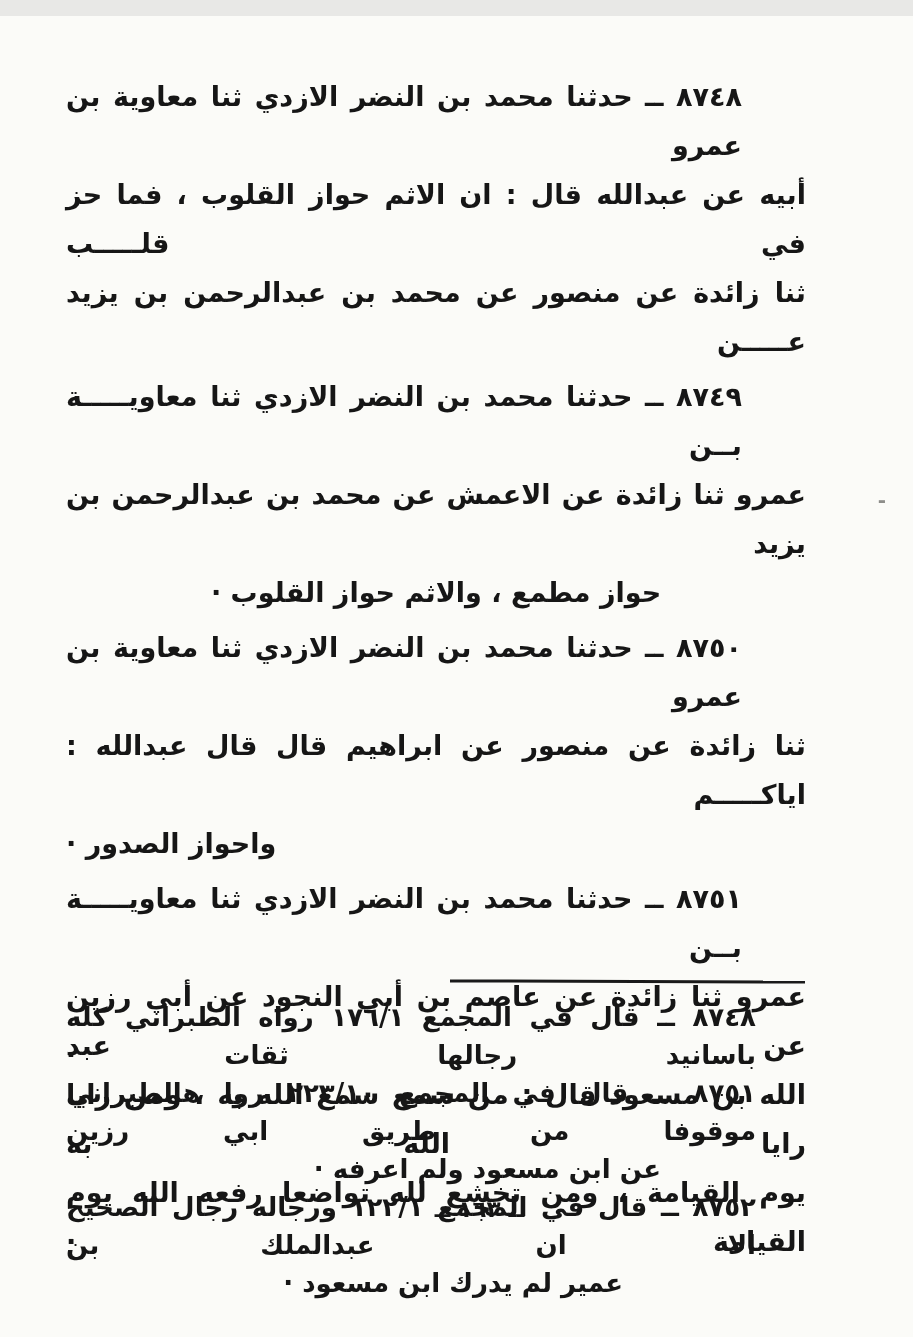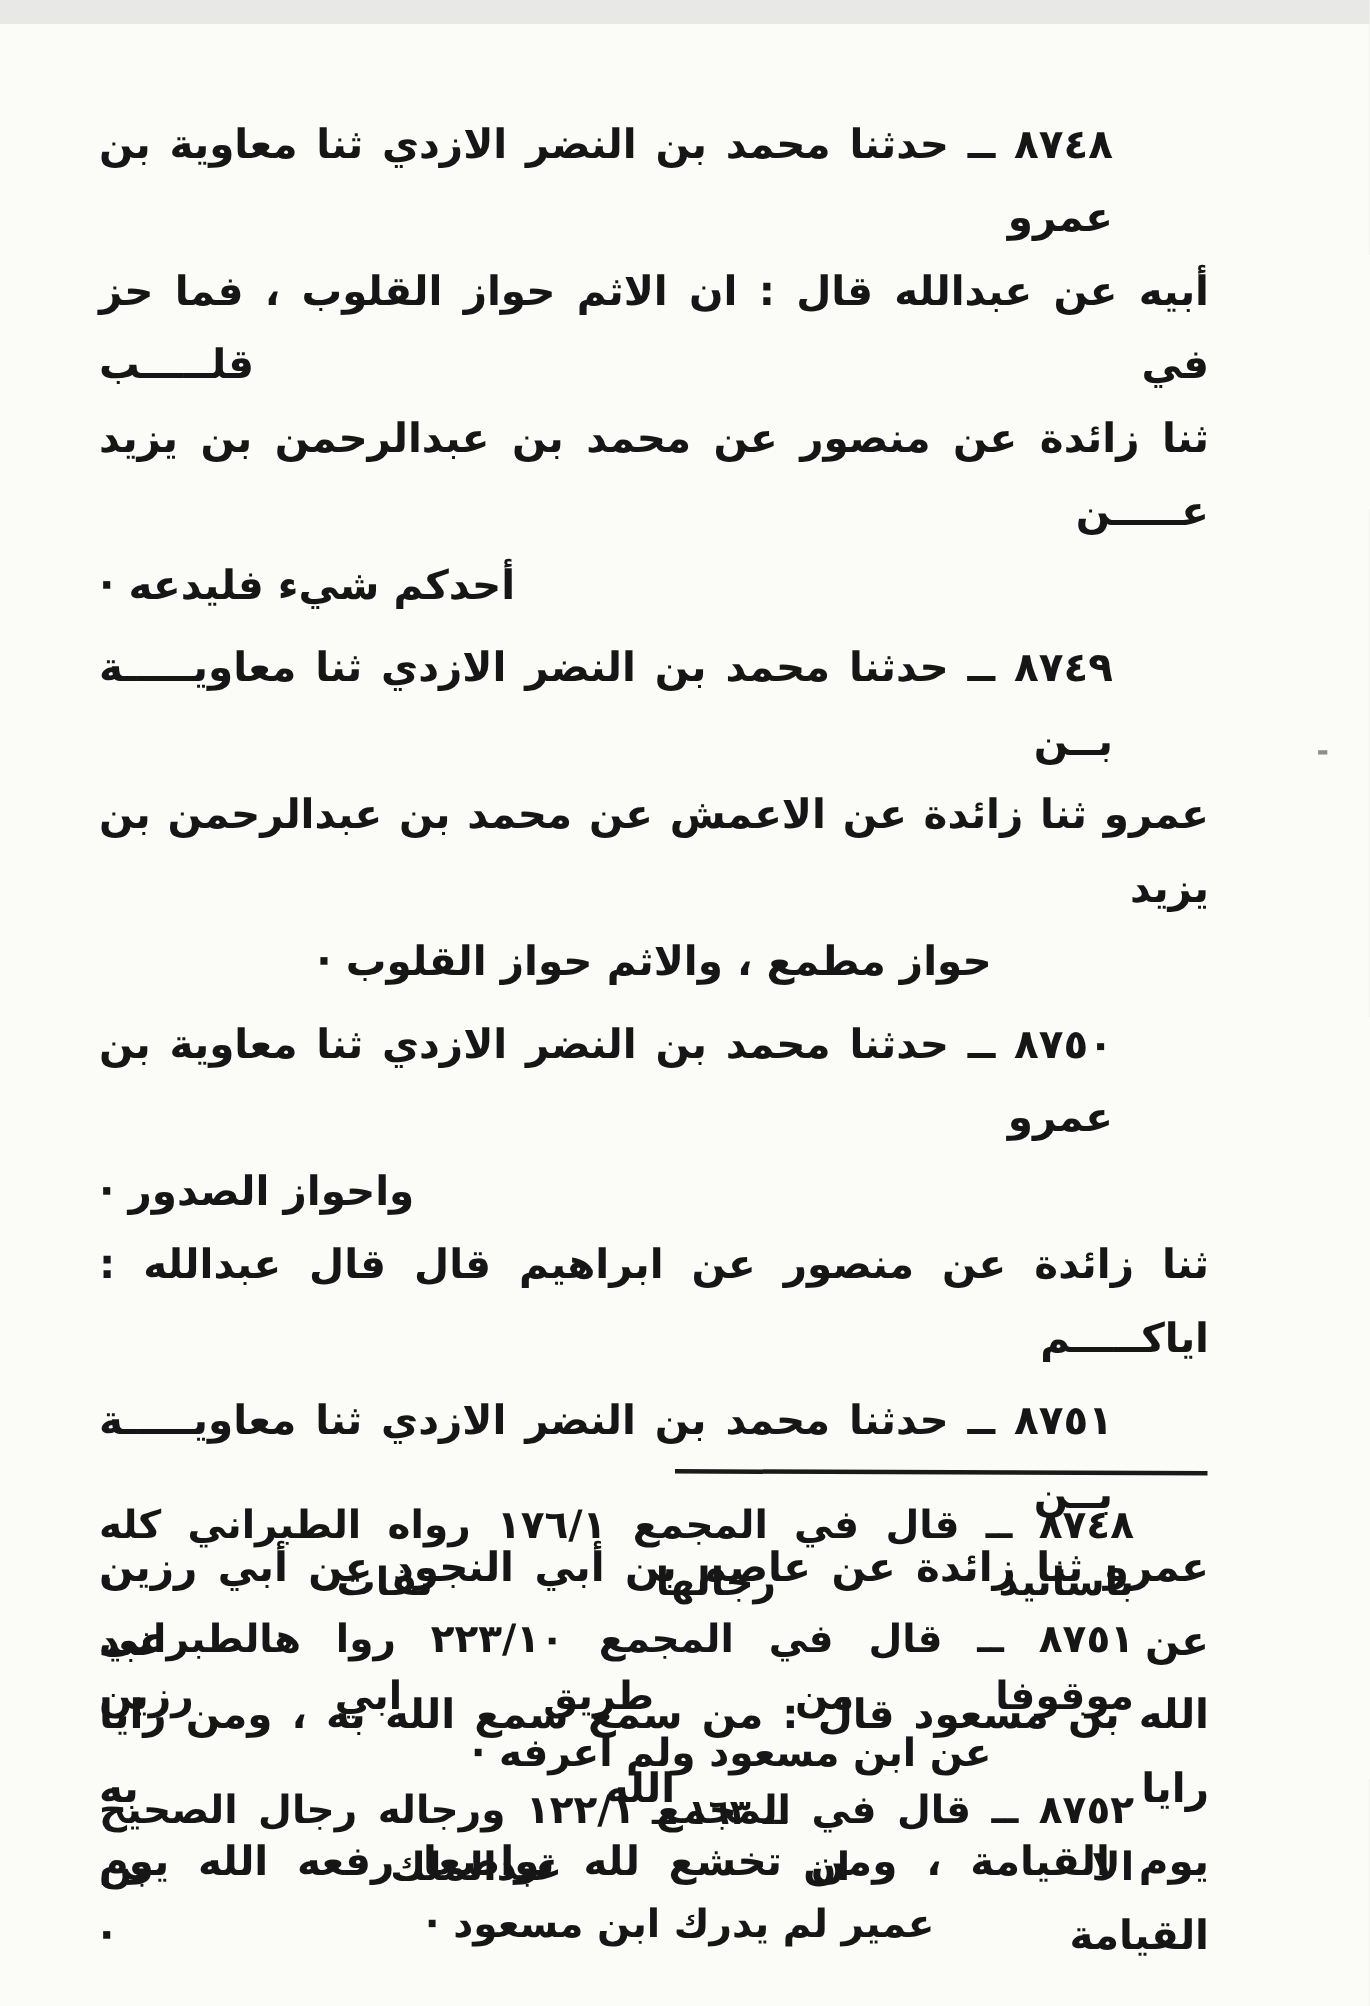--- a/index.html
+++ b/index.html
@@ -79,31 +79,30 @@
 </head>
 <body>
 
 <div class="page">
 
   <main class="main" id="main-text">
       <div class="para">
         <div class="line">٨٧٤٨ ــ حدثنا محمد بن النضر الازدي ثنا معاوية بن عمرو</div>
         <div class="line">أبيه عن عبدالله قال : ان الاثم حواز القلوب ، فما حز في قلـــــب</div>
         <div class="line">ثنا زائدة عن منصور عن محمد بن عبدالرحمن بن يزيد عـــــن</div>
-        <div class="line al-left">أحدكم شيء فليدعه ·</div>
       </div>
       <div class="para">
         <div class="line">٨٧٤٩ ــ حدثنا محمد بن النضر الازدي ثنا معاويـــــة بــن</div>
         <div class="line">عمرو ثنا زائدة عن الاعمش عن محمد بن عبدالرحمن بن يزيد</div>
         <div class="line al-center">حواز مطمع ، والاثم حواز القلوب ·</div>
       </div>
       <div class="para">
         <div class="line">٨٧٥٠ ــ حدثنا محمد بن النضر الازدي ثنا معاوية بن عمرو</div>
+        <div class="line">ثنا زائدة عن منصور عن ابراهيم قال قال عبدالله : اياكـــــم</div>
         <div class="line al-left">واحواز الصدور ·</div>
-        <div class="line">ثنا زائدة عن منصور عن ابراهيم قال قال عبدالله : اياكـــــم</div>
       </div>
       <div class="para">
         <div class="line">٨٧٥١ ــ حدثنا محمد بن النضر الازدي ثنا معاويـــــة بــن</div>
         <div class="line">عمرو ثنا زائدة عن عاصم بن أبي النجود عن أبي رزين عن عبد</div>
         <div class="line">الله بن مسعود قال : من سمع سمع الله به ، ومن رايا رايا الله به</div>
         <div class="line">يوم القيامة ، ومن تخشع لله تواضعا رفعه الله يوم القيامة ·</div>
       </div>
     </main>
 
   <div class="fn-sep"></div>

